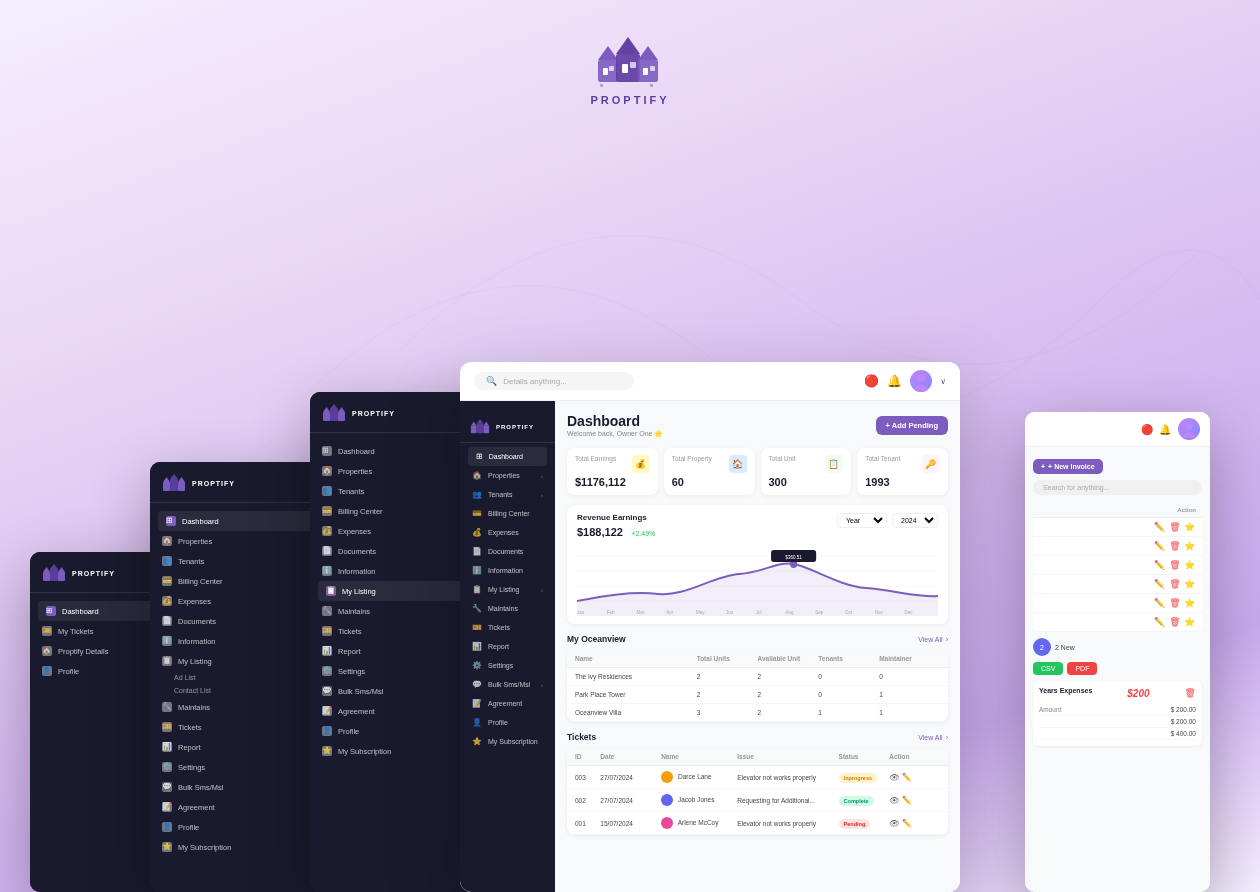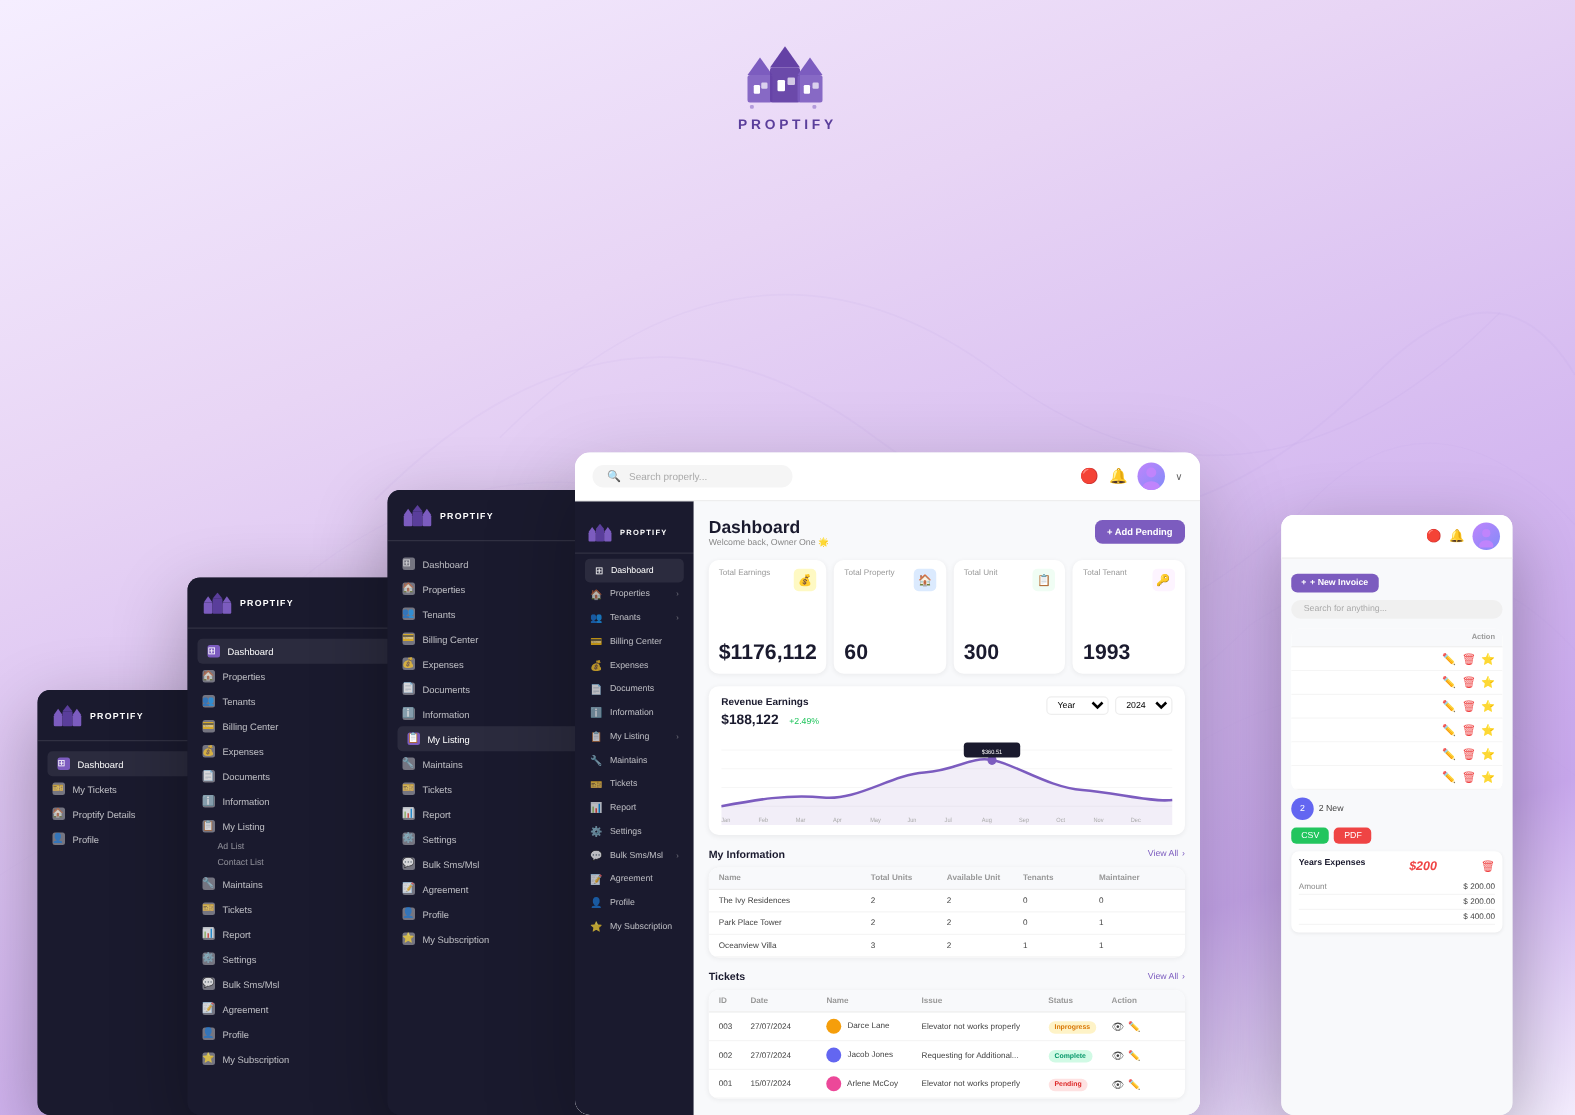--- a/index.html
+++ b/index.html
@@ -303,24 +303,23 @@
       box-shadow: 0 1px 4px rgba(0,0,0,0.06);
       display: flex;
       flex-direction: column;
       gap: 3px;
     }
     .stat-label {
       font-size: 6.5px;
       color: #999;
     }
     .stat-value {
-      font-size: 17px;
+      font-size: 11px;
       font-weight: 700;
       color: #1a1a2e;
-      margin-top: 36px;
     }
     .stat-icon {
       width: 18px;
       height: 18px;
       border-radius: 4px;
       display: flex;
       align-items: center;
       justify-content: center;
       font-size: 9px;
       align-self: flex-end;
@@ -791,21 +790,21 @@
       </div>
     </div>
   </div>
 
   <div class="screen-panel panel-main">
     <div class="dashboard-panel">
 
       <div class="dash-header">
         <div class="dash-search">
           <span style="color:#aaa; font-size:9px;">🔍</span>
-          <span>Search properly...</span>
+          <span>Details anything...</span>
         </div>
         <div class="dash-header-icons">
           <span style="font-size:12px; color:#ef4444;">🔴</span>
           <span style="font-size:12px;">🔔</span>
           <div class="avatar-small">
             <svg viewBox="0 0 22 22" width="22" height="22">
               <circle cx="11" cy="8" r="4" fill="#c084fc"></circle>
               <ellipse cx="11" cy="20" rx="7" ry="5" fill="#c084fc"></ellipse>
             </svg>
           </div>
@@ -969,21 +968,21 @@
                 <text x="231" y="68" font-size="5" fill="#aaa">Aug</text>
                 <text x="264" y="68" font-size="5" fill="#aaa">Sep</text>
                 <text x="297" y="68" font-size="5" fill="#aaa">Oct</text>
                 <text x="330" y="68" font-size="5" fill="#aaa">Nov</text>
                 <text x="363" y="68" font-size="5" fill="#aaa">Dec</text>
               </svg>
             </div>
           </div>
 
           <div class="section-header">
-            <span class="section-title">My Information</span>
+            <span class="section-title">My Oceanview</span>
             <span class="view-all-link">
               <span>View All</span>
               <span>›</span>
             </span>
           </div>
           <div class="properties-table">
             <div class="table-header">
               <span class="table-header-cell">Name</span>
               <span class="table-header-cell">Total Units</span>
               <span class="table-header-cell">Available Unit</span>

